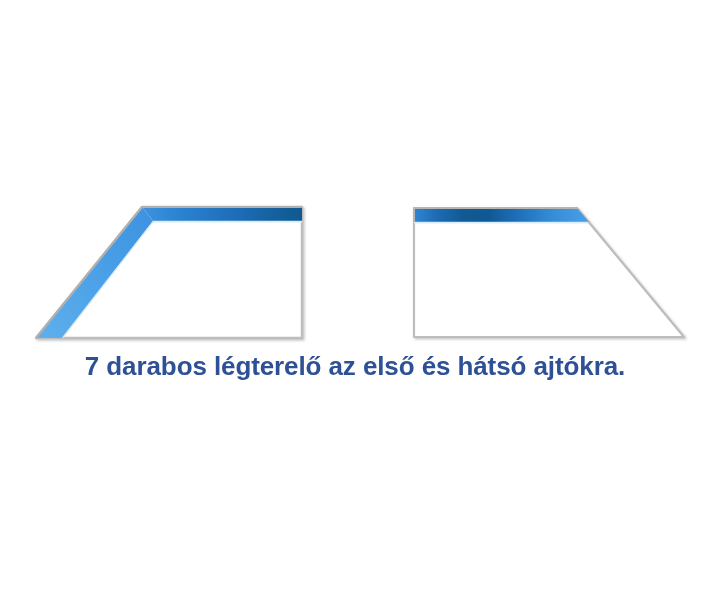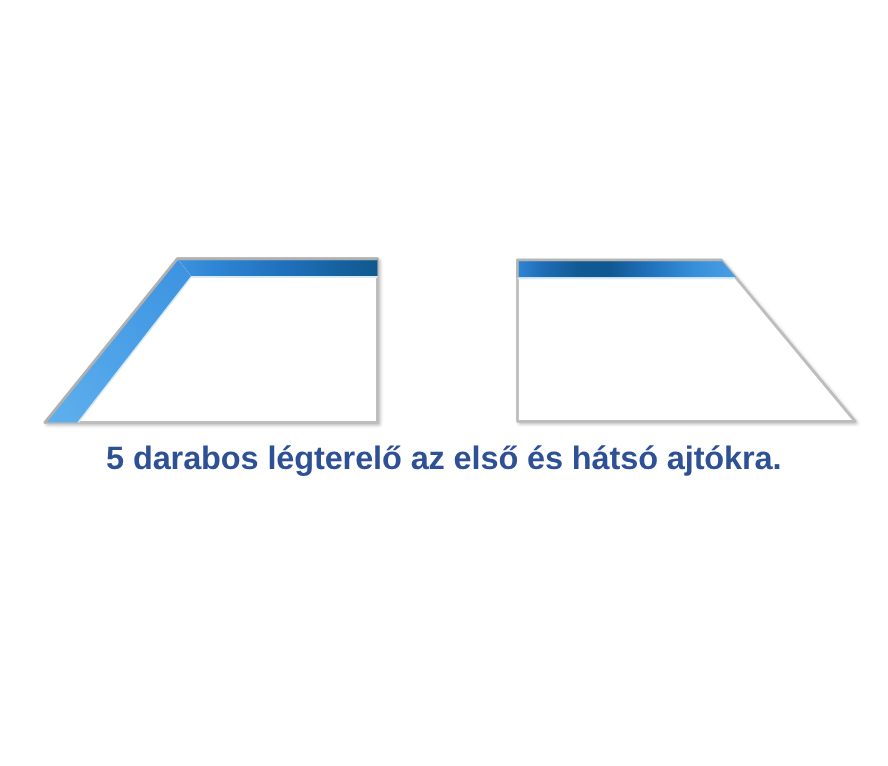--- a/index.html
+++ b/index.html
@@ -107,16 +107,16 @@
 
         <path d="M414,222.6 L588,222.6" stroke="#d7ecfb" stroke-width="1.7" fill="none"></path>
 
         <path d="M414,208 L577,208" fill="none" stroke="#b5b5b5" stroke-width="2" stroke-linecap="round"></path>
         <path d="M414,208 L414,222" fill="none" stroke="#b5b5b5" stroke-width="2"></path>
       </g>
     </svg>
   </div>
 
   <div class="caption-wrap">
-    <span class="caption-text">5 darabos légterelő az első és hátsó ajtókra.</span>
+    <span class="caption-text">7 darabos légterelő az első és hátsó ajtókra.</span>
   </div>
 
 </div>
 
 </body></html>

